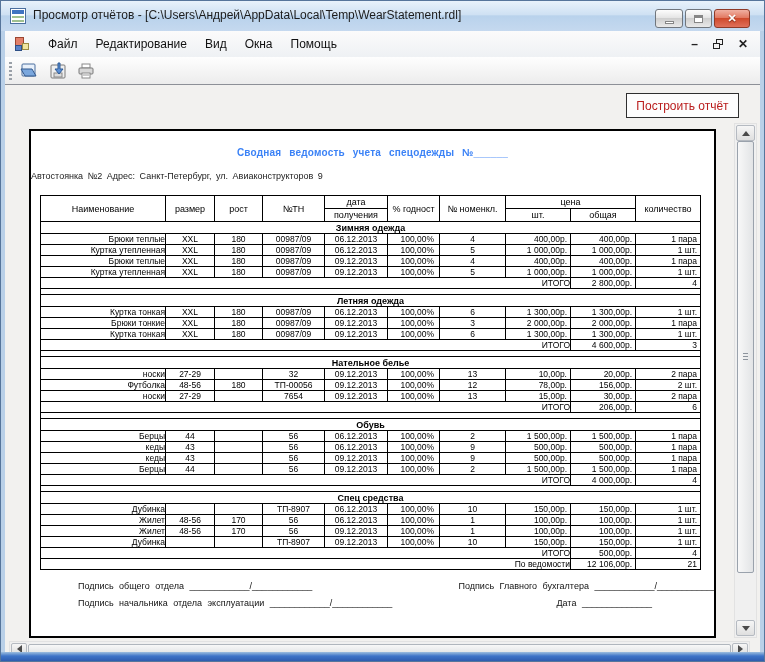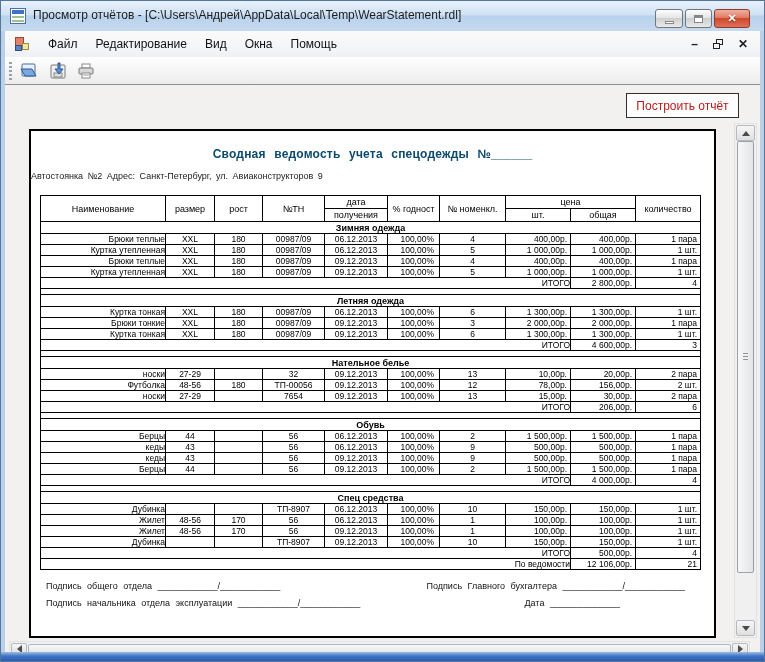--- a/index.html
+++ b/index.html
@@ -45,39 +45,39 @@
   
   .client { position:absolute; left:4px; right:4px; top:83px; bottom:9px; background:#f2f1ef;
             border-top:1px solid #8d9097; overflow:hidden; }
   .frame-bottom { position:absolute; left:0; right:0; bottom:0; height:9px;
             background:linear-gradient(180deg,#9dbede,#3e74c8 45%,#2e5cae); }
   .build-btn { position:absolute; left:621px; top:8px; width:113px; height:25px; background:#fdfdfd;
             border:1px solid #2f2f2f; font-size:12px; color:#b91c1c; display:flex; align-items:center; justify-content:center; }
   
   .page { position:absolute; left:24px; top:44px; width:687px; height:509px; background:#fff;
           border:2px solid #000; overflow:hidden; }
-  .rpt-title { position:absolute; left:0; right:0; top:16px; text-align:center; font-size:12px;
-               font-weight:bold; color:#0c4a6e; word-spacing:5px; letter-spacing:.2px; }
+  .rpt-title { position:absolute; left:0; right:0; top:16px; text-align:center; font-size:10px;
+               font-weight:bold; color:#3b82f6; word-spacing:5px; letter-spacing:.2px; }
   .rpt-subtitle { position:absolute; left:0; right:0; top:40px; text-align:left; font-size:9px; color:#222; word-spacing:2px; }
   table.rpt { position:absolute; left:9px; top:64px; width:661px; border-collapse:collapse;
               font-size:8.5px; color:#000; table-layout:fixed; }
   table.rpt th, table.rpt td { border:1px solid #000; font-weight:normal; overflow:hidden; white-space:nowrap; }
   table.rpt thead th { height:13px; text-align:center; font-size:9px; }
   tr.sec td { height:12px; text-align:center; font-weight:bold; font-size:9px; }
   tr.drow td { height:11px; }
   tr.trow td { height:11px; }
   tr.spacer td { height:6px; border-top:none; border-bottom:none; }
   td.c-name, td.c-left { text-align:right; padding-left:3px; }
   td.c-ctr { text-align:center; }
   td.c-pct { text-align:right; padding-right:5px; }
   td.c-num { text-align:right; padding-right:3px; }
   
   .sigs { position:absolute; left:15px; right:12px; top:450px; font-size:9px; color:#111;
           display:grid; grid-template-columns:58% 42%; row-gap:7px; word-spacing:3px; }
-  .sig-cell { white-space:nowrap; }
+  .sig-cell { white-space:nowrap;margin-left:32px; }
   .sig-date { padding-left:98px; }
   
   .vscroll { position:absolute; left:729px; top:38px; width:23px; height:515px; background:#f0f0f0; border:1px solid #e2e2e2; }
   .vscroll .btn-up, .vscroll .btn-down { position:absolute; left:1px; right:1px; height:16px;
         background:linear-gradient(180deg,#f6f6f6,#dfdfdf); border:1px solid #b5bac1; border-radius:2px;
         display:flex; align-items:center; justify-content:center; }
   .vscroll .btn-up { top:1px; } .vscroll .btn-down { bottom:1px; }
   .tri-up { width:0; height:0; border-left:4px solid transparent; border-right:4px solid transparent; border-bottom:5px solid #4a4a4a; }
   .tri-down { width:0; height:0; border-left:4px solid transparent; border-right:4px solid transparent; border-top:5px solid #4a4a4a; }
   .v-thumb { position:absolute; left:2px; right:2px; top:17px; height:432px;

